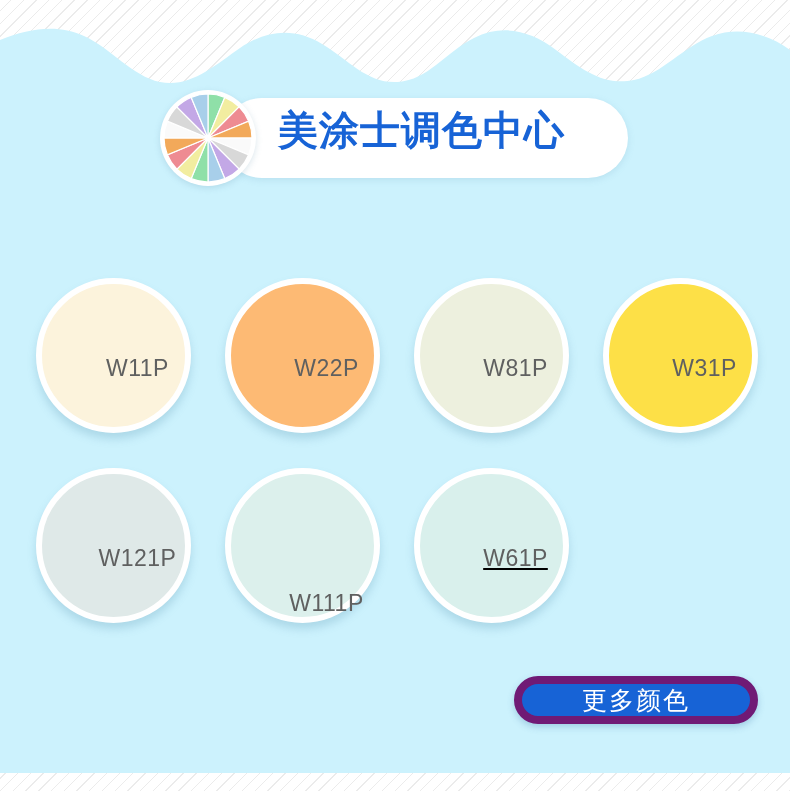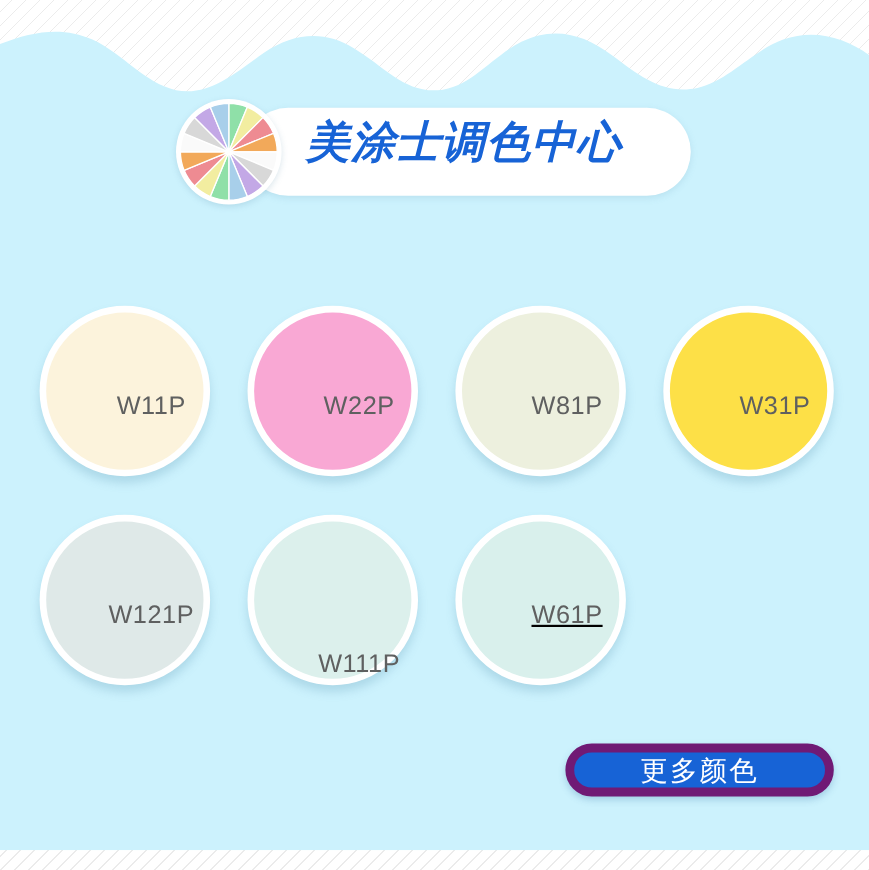--- a/index.html
+++ b/index.html
@@ -49,21 +49,20 @@
   }
   #blue-panel svg { display: block; }
 
   
   #header {
     position: absolute;
     left: 160px;
     top: 90px;
     width: 470px;
     height: 96px;
-    font-style: italic;
   }
 
   #color-wheel {
     position: absolute;
     left: 0;
     top: 0;
     width: 96px;
     height: 96px;
     border-radius: 50%;
     background: #ffffff;
@@ -234,21 +233,21 @@
   </div>
 
 
   <div id="swatch-grid">
       <div class="swatch-cell">
         <div class="swatch" style="background: rgb(252, 243, 220);">
           <span class="swatch-label">W11P</span>
         </div>
       </div>
       <div class="swatch-cell">
-        <div class="swatch" style="background: #f9a8d4;">
+        <div class="swatch" style="background: #fdba74;">
           <span class="swatch-label">W22P</span>
         </div>
       </div>
       <div class="swatch-cell">
         <div class="swatch" style="background: rgb(237, 240, 222);">
           <span class="swatch-label">W81P</span>
         </div>
       </div>
       <div class="swatch-cell">
         <div class="swatch" style="background: #fde047;">

